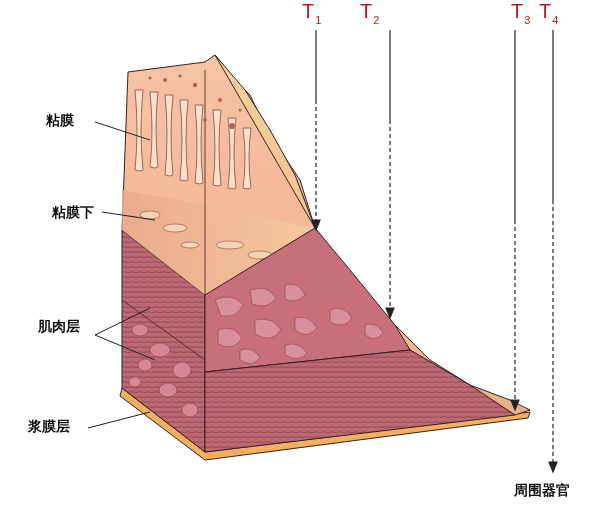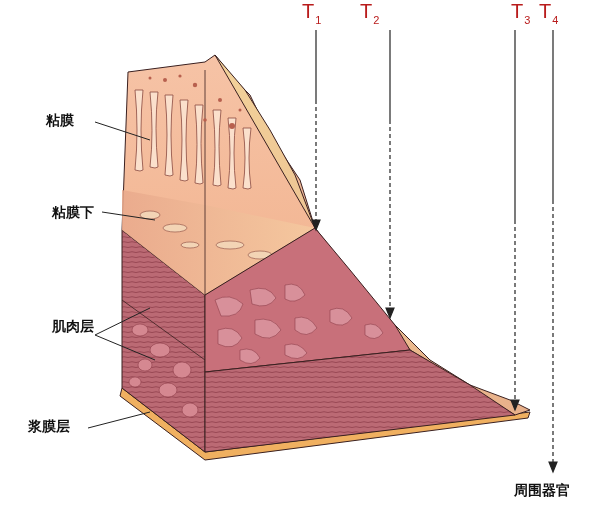--- a/index.html
+++ b/index.html
@@ -134,21 +134,21 @@
     <path d="M511 400 L515 410 L519 400 Z"></path>
 
     <line x1="553" y1="30" x2="553" y2="200"></line>
     <line x1="553" y1="200" x2="553" y2="470" stroke-dasharray="4,3"></line>
     <path d="M549 462 L553 472 L557 462 Z"></path>
   </g>
 </svg>
 
 <div class="label" style="left:46px; top:112px;">粘膜</div>
 <div class="label" style="left:52px; top:204px;">粘膜下</div>
-<div class="label" style="left:52px; top:318px;">肌肉层</div>
+<div class="label" style="left:38px; top:318px;">肌肉层</div>
 <div class="label" style="left:28px; top:418px;">浆膜层</div>
 
 <div class="tlabel" style="left:302px; top:0px;"><span>T</span><sub>1</sub></div>
 <div class="tlabel" style="left:360px; top:0px;"><span>T</span><sub>2</sub></div>
 <div class="tlabel" style="left:500px; top:0px;margin-left:11px;"><span>T</span><sub>3</sub></div>
 <div class="tlabel" style="left:539px; top:0px;"><span>T</span><sub>4</sub></div>
 
 <div class="label" style="left:514px; top:482px;">周围器官</div>
 
 </body></html>

